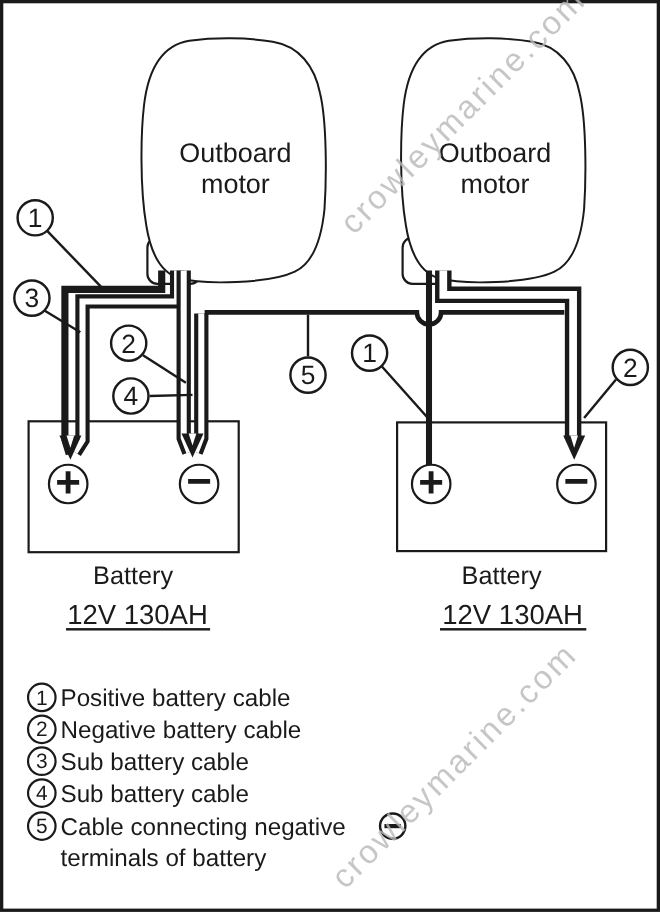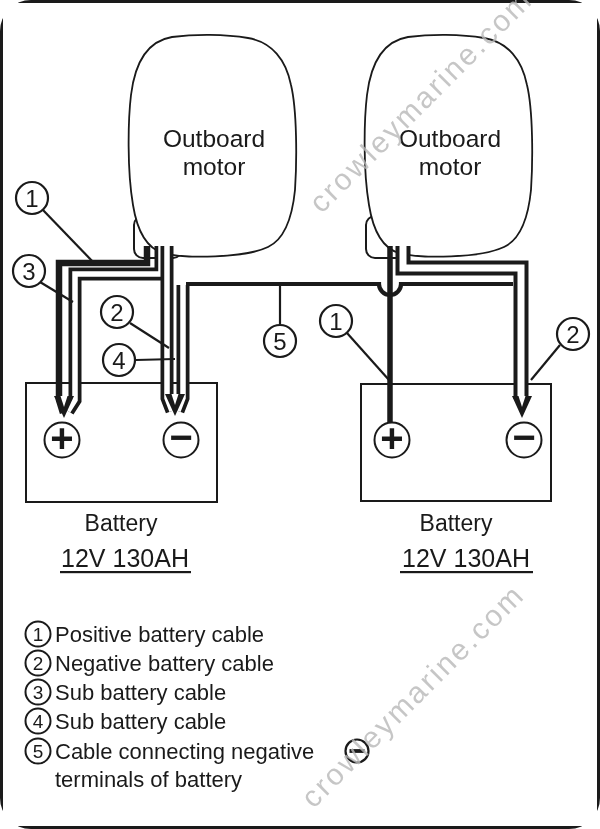--- a/index.html
+++ b/index.html
@@ -6,21 +6,20 @@
     --line:#1a1a1a;
     --wm:#b9b9b9;
     --bg:#ffffff;
   }
   html,body{margin:0;padding:0;background:#fff;}
   .stage{
     position:relative;
     width:600px;height:829px;
     background:var(--bg);
     overflow:hidden;
-    border-radius:31px;
   }
   svg{display:block;}
   svg text{
     font-family:"Liberation Sans","DejaVu Sans",sans-serif;
     fill:var(--line);
   }
   .t-motor{font-size:24.5px;}
   .t-batt{font-size:23px;}
   .t-spec{font-size:25px;}
   .t-callout{font-size:24px;}

